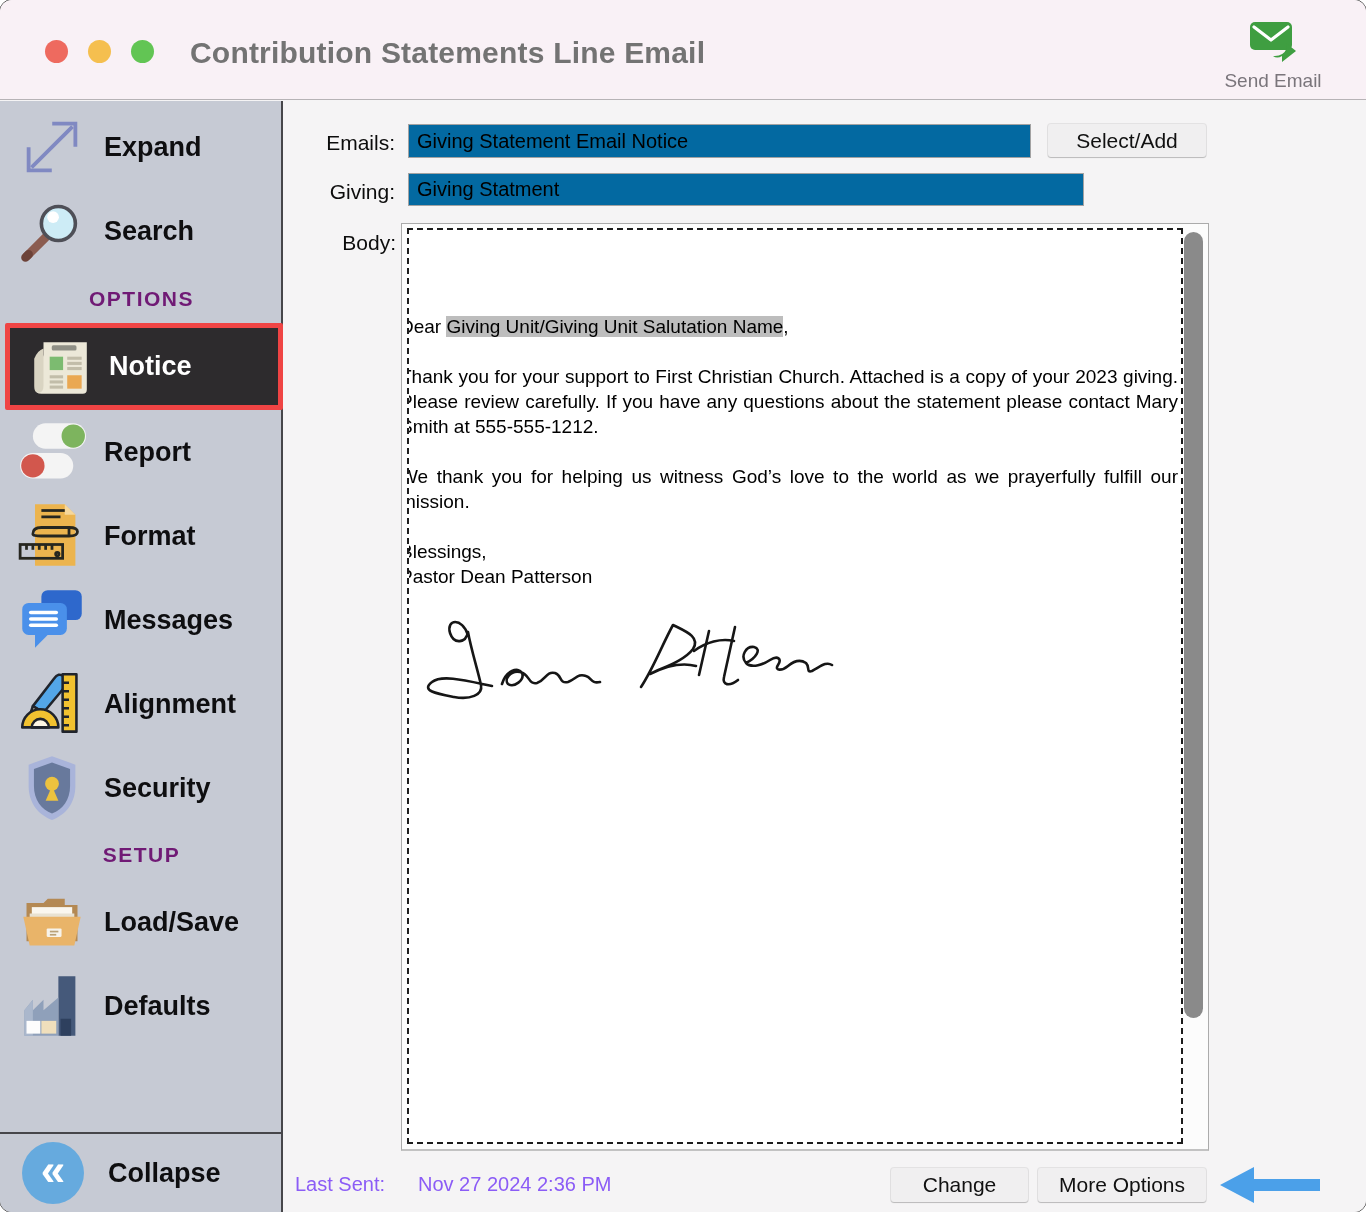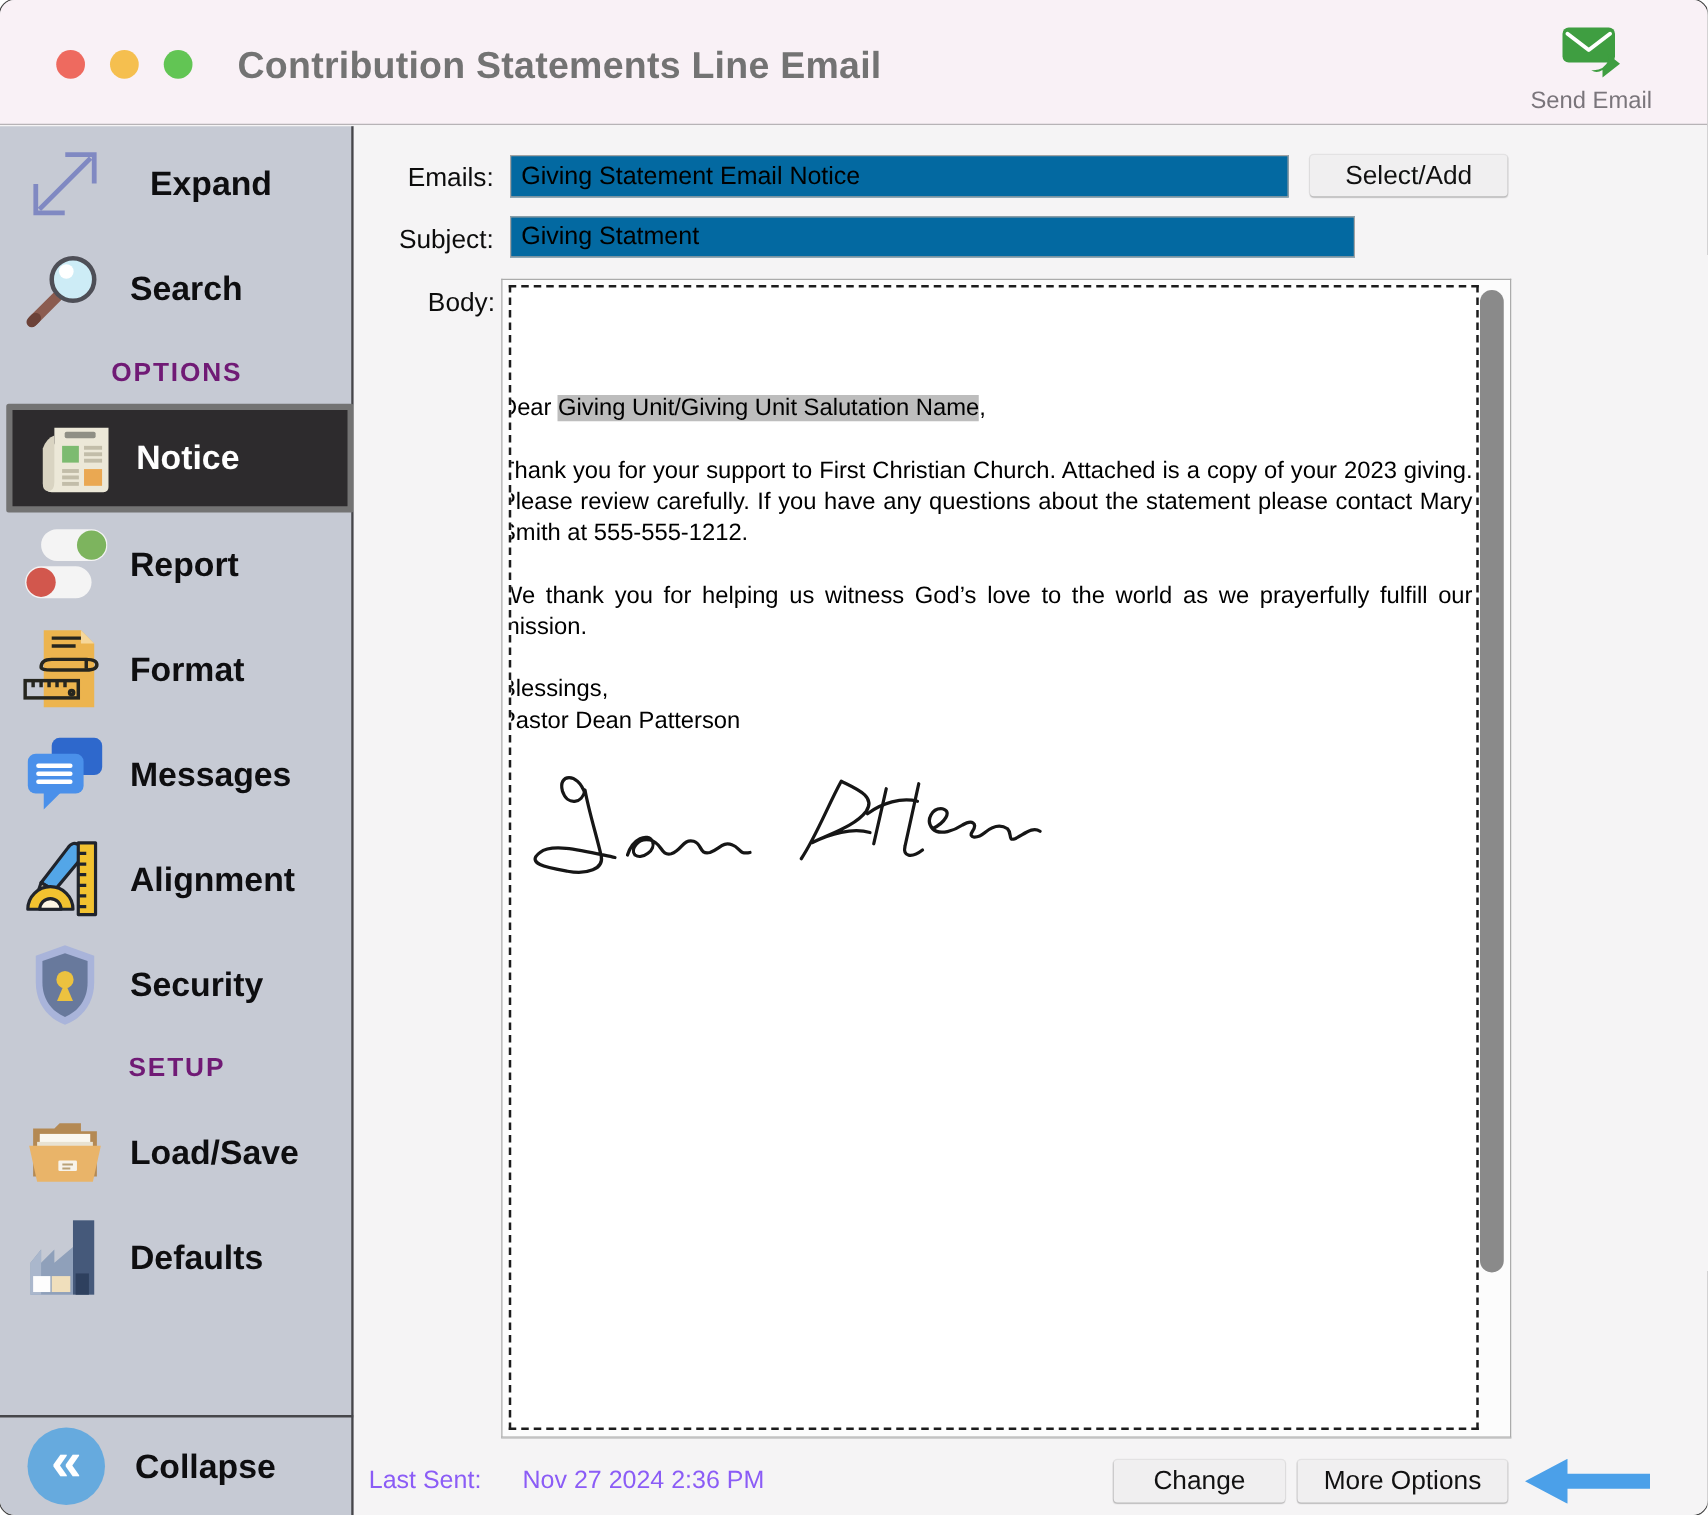--- a/index.html
+++ b/index.html
@@ -42,21 +42,21 @@
     display:flex; align-items:center;
   }
   .side-row .icon-slot { width:104px; display:flex; justify-content:center; flex:none; }
   .side-label { font-size:27px; font-weight:bold; color:#0e0e10; }
   .side-header {
     position:absolute; left:0; width:283px; text-align:center;
     font-size:21px; font-weight:bold; color:#701a75; letter-spacing:1.5px;
   }
   .side-selected {
     position:absolute; left:5px; width:278px; height:87px; top:222px;
-    background:#2d2b2d; border:5px solid #737373; border-radius:2px;
+    background:#2d2b2d; border:5px solid #ef4444; border-radius:2px;
     display:flex; align-items:center;
   }
   .side-selected .icon-slot { width:99px; display:flex; justify-content:center; flex:none; }
   .side-selected .side-label { color:#ffffff; }
   .side-divider { position:absolute; left:0; top:1031px; width:283px; border-top:2px solid #46464a; }
   .collapse-row {
     position:absolute; left:0; top:1033px; width:283px; height:78px;
     display:flex; align-items:center;
   }
   .collapse-circle {
@@ -125,21 +125,21 @@
         </svg>
       </span>
       <div class="send-email-label">Send Email</div>
     </div>
   </div>
 
   <div class="content">
 
     <div class="sidebar">
 
-      <div class="side-row" style="top:4px;gap:16px;">
+      <div class="side-row" style="top:4px;">
         <span class="icon-slot">
           <svg width="68" height="68" viewBox="0 0 64 64">
             <g fill="none" stroke="#8089c2" stroke-width="3.6" stroke-linecap="square">
               <line x1="14" y1="50" x2="50" y2="14"></line>
               <polyline points="34,10 54,10 54,30"></polyline>
               <polyline points="10,34 10,54 30,54"></polyline>
             </g>
           </svg>
         </span>
         <span class="side-label">Expand</span>
@@ -299,21 +299,21 @@
         <span class="side-label">Collapse</span>
       </div>
     </div>
 
     <div class="main">
 
       <div class="field-label" style="left:20px; top:30px; width:92px;">Emails:</div>
       <input class="text-field" style="left: 125px; top: 23px; width: 623px; height: 34px;" value="Giving Statement Email Notice">
       <button class="btn" style="left:765px; top:23px; width:158px; height:33px;">Select/Add</button>
 
-      <div class="field-label" style="left:8px; top:79px; width:104px;">Subject:</div>
+      <div class="field-label" style="left:8px; top:79px; width:104px;">Giving:</div>
       <input class="text-field" style="left: 125px; top: 72px; width: 676px; height: 33px;" value="Giving Statment">
 
       <div class="field-label" style="left:37px; top:130px; width:76px;">Body:</div>
 
       <div class="body-box">
         <div class="body-dashed">
           <div class="body-text">
             <p><span>Dear </span><span class="merge-field">Giving Unit/Giving Unit Salutation Name</span><span>,</span></p>
             <p>Thank you for your support to First Christian Church. Attached is a copy of your 2023 giving. Please review carefully. If you have any questions about the statement please contact Mary Smith at 555-555-1212.</p>
             <p>We thank you for helping us witness God’s love to the world as we prayerfully fulfill our mission.</p>

